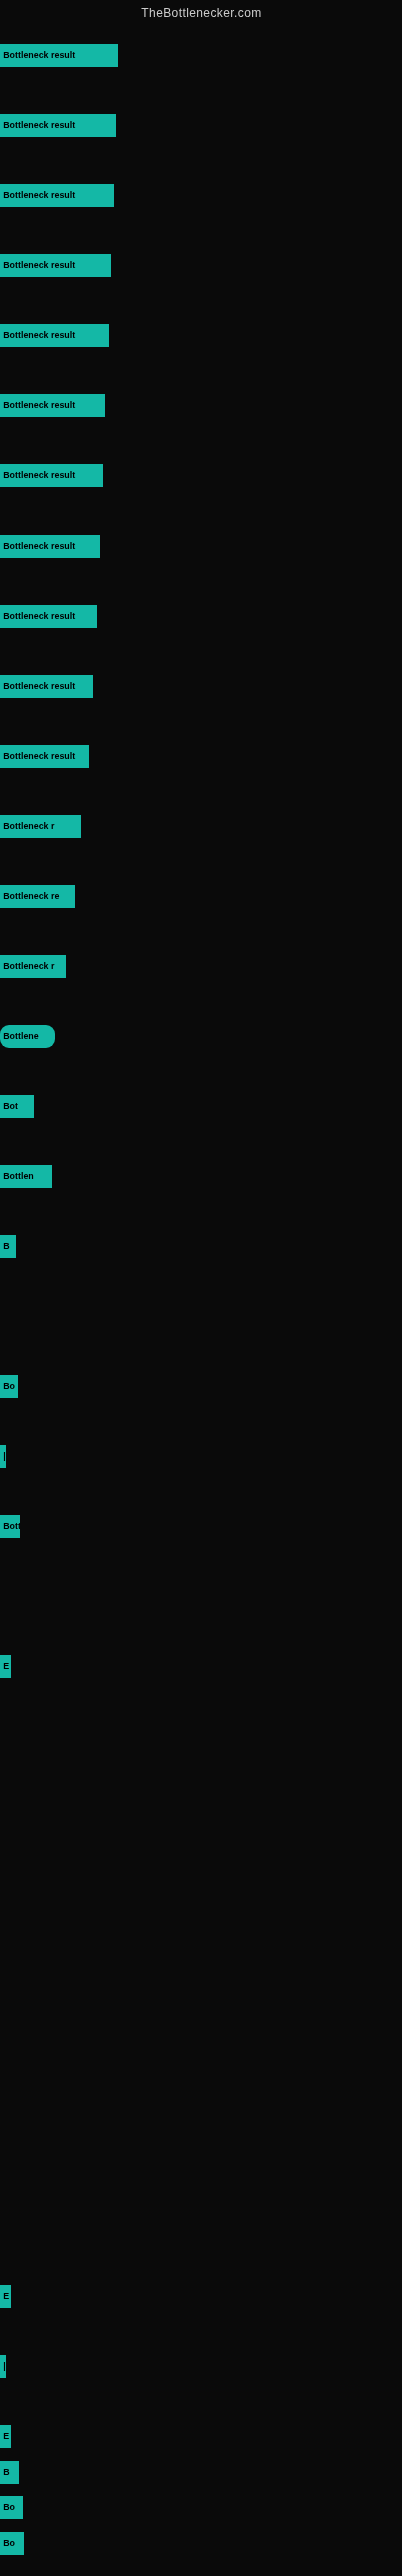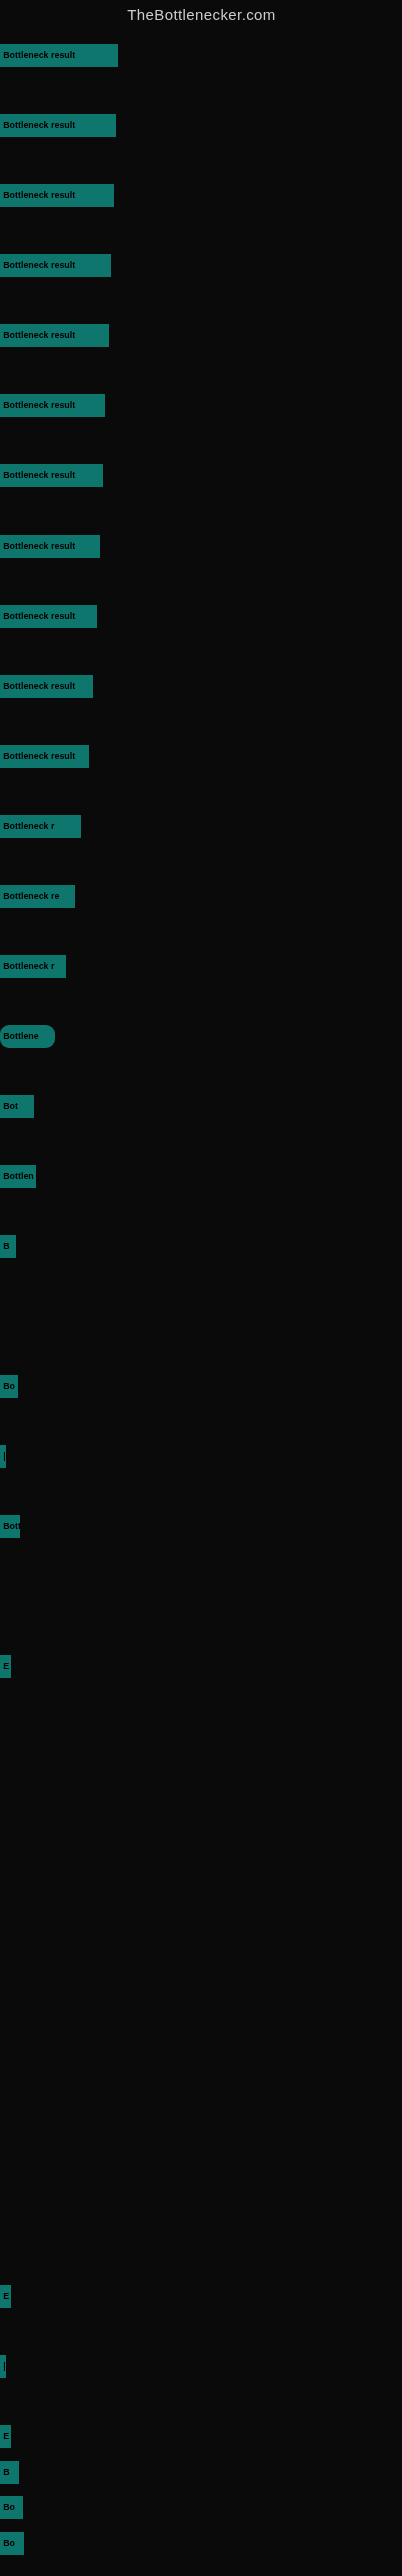--- a/index.html
+++ b/index.html
@@ -10,29 +10,29 @@
     body {
       background-color: #0a0a0a;
       width: 403px;
       min-height: 2576px;
       font-family: Arial, sans-serif;
       position: relative;
     }
     .site-title {
       text-align: center;
       color: #cccccc;
-      font-size: 15px;
+      font-size: 12px;
       padding: 6.4px 0 3.2px 0;
       letter-spacing: 0.4px;
     }
     .bottleneck-bar {
       position: absolute;
       left: 0;
       height: 22.5px;
-      background-color: #0f766e;
+      background-color: #14b8a6;
       display: flex;
       align-items: center;
       padding-left: 3.2px;
       overflow: hidden;
     }
     .bottleneck-bar span {
       color: #000000;
       font-size: 8.9px;
       font-weight: bold;
       white-space: nowrap;
@@ -85,21 +85,21 @@
     </div>
     <div class="bottleneck-bar" style="top: 955px; width: 66px;">
       <span>Bottleneck r</span>
     </div>
     <div class="bottleneck-bar" style="top: 1025px; width: 55px; border-radius: 9px;">
       <span>Bottlene</span>
     </div>
     <div class="bottleneck-bar" style="top: 1095px; width: 34px;">
       <span>Bot</span>
     </div>
-    <div class="bottleneck-bar" style="top: 1165px; width: 36px; align-items: center;">
+    <div class="bottleneck-bar" style="top: 1165px; width: 52px; align-items: center;">
       <span>Bottlen</span>
     </div>
     <div class="bottleneck-bar" style="top: 1235px; width: 16px;">
       <span>B</span>
     </div>
     <div class="bottleneck-bar" style="top: 1375px; width: 17.7px;">
       <span>Bo</span>
     </div>
     <div class="bottleneck-bar" style="top: 1445px; width: 6.4px;">
       <span>|</span>

